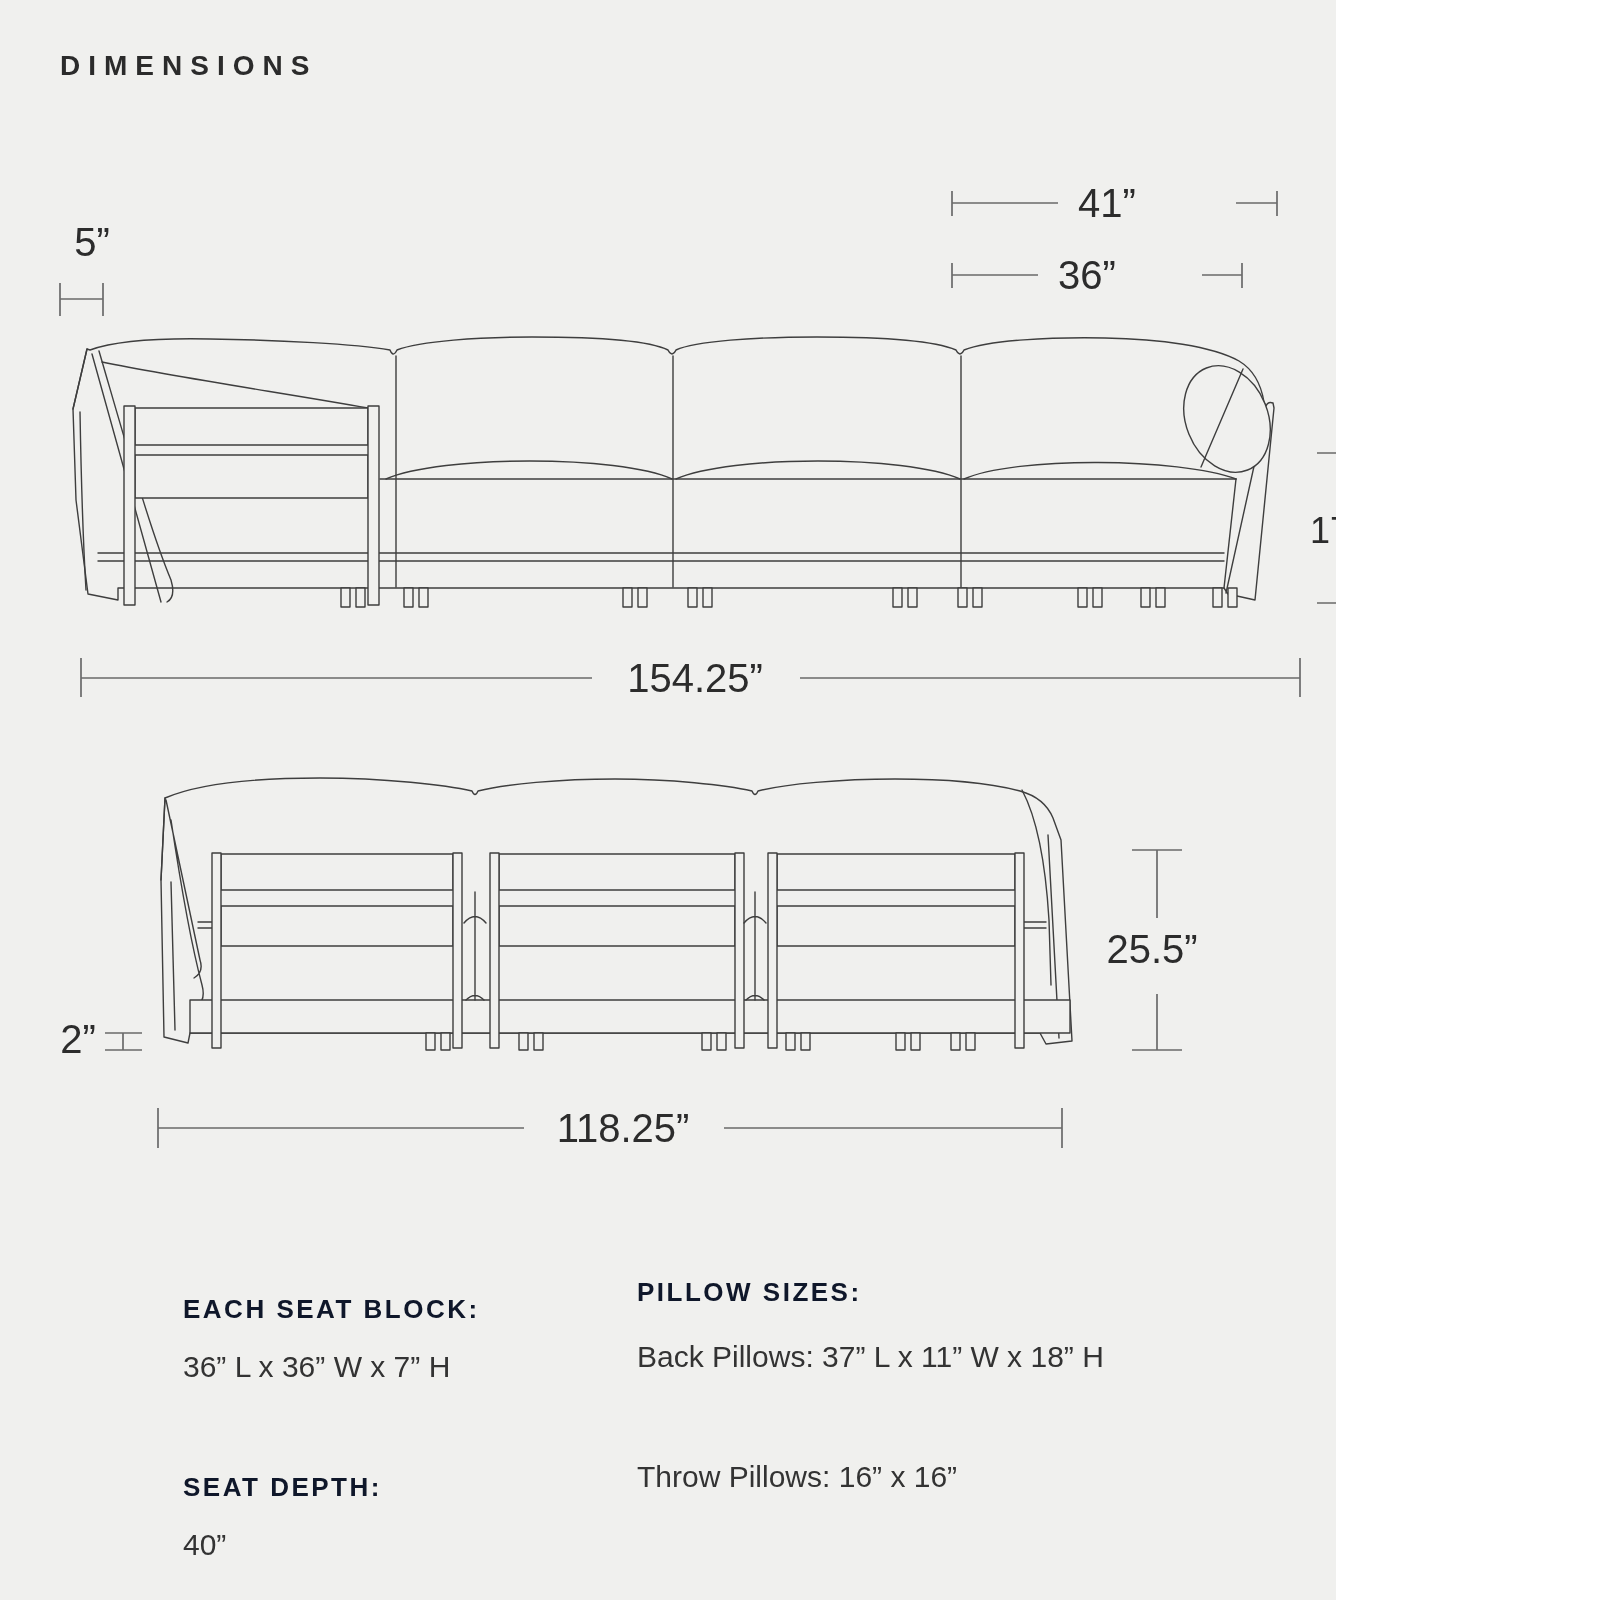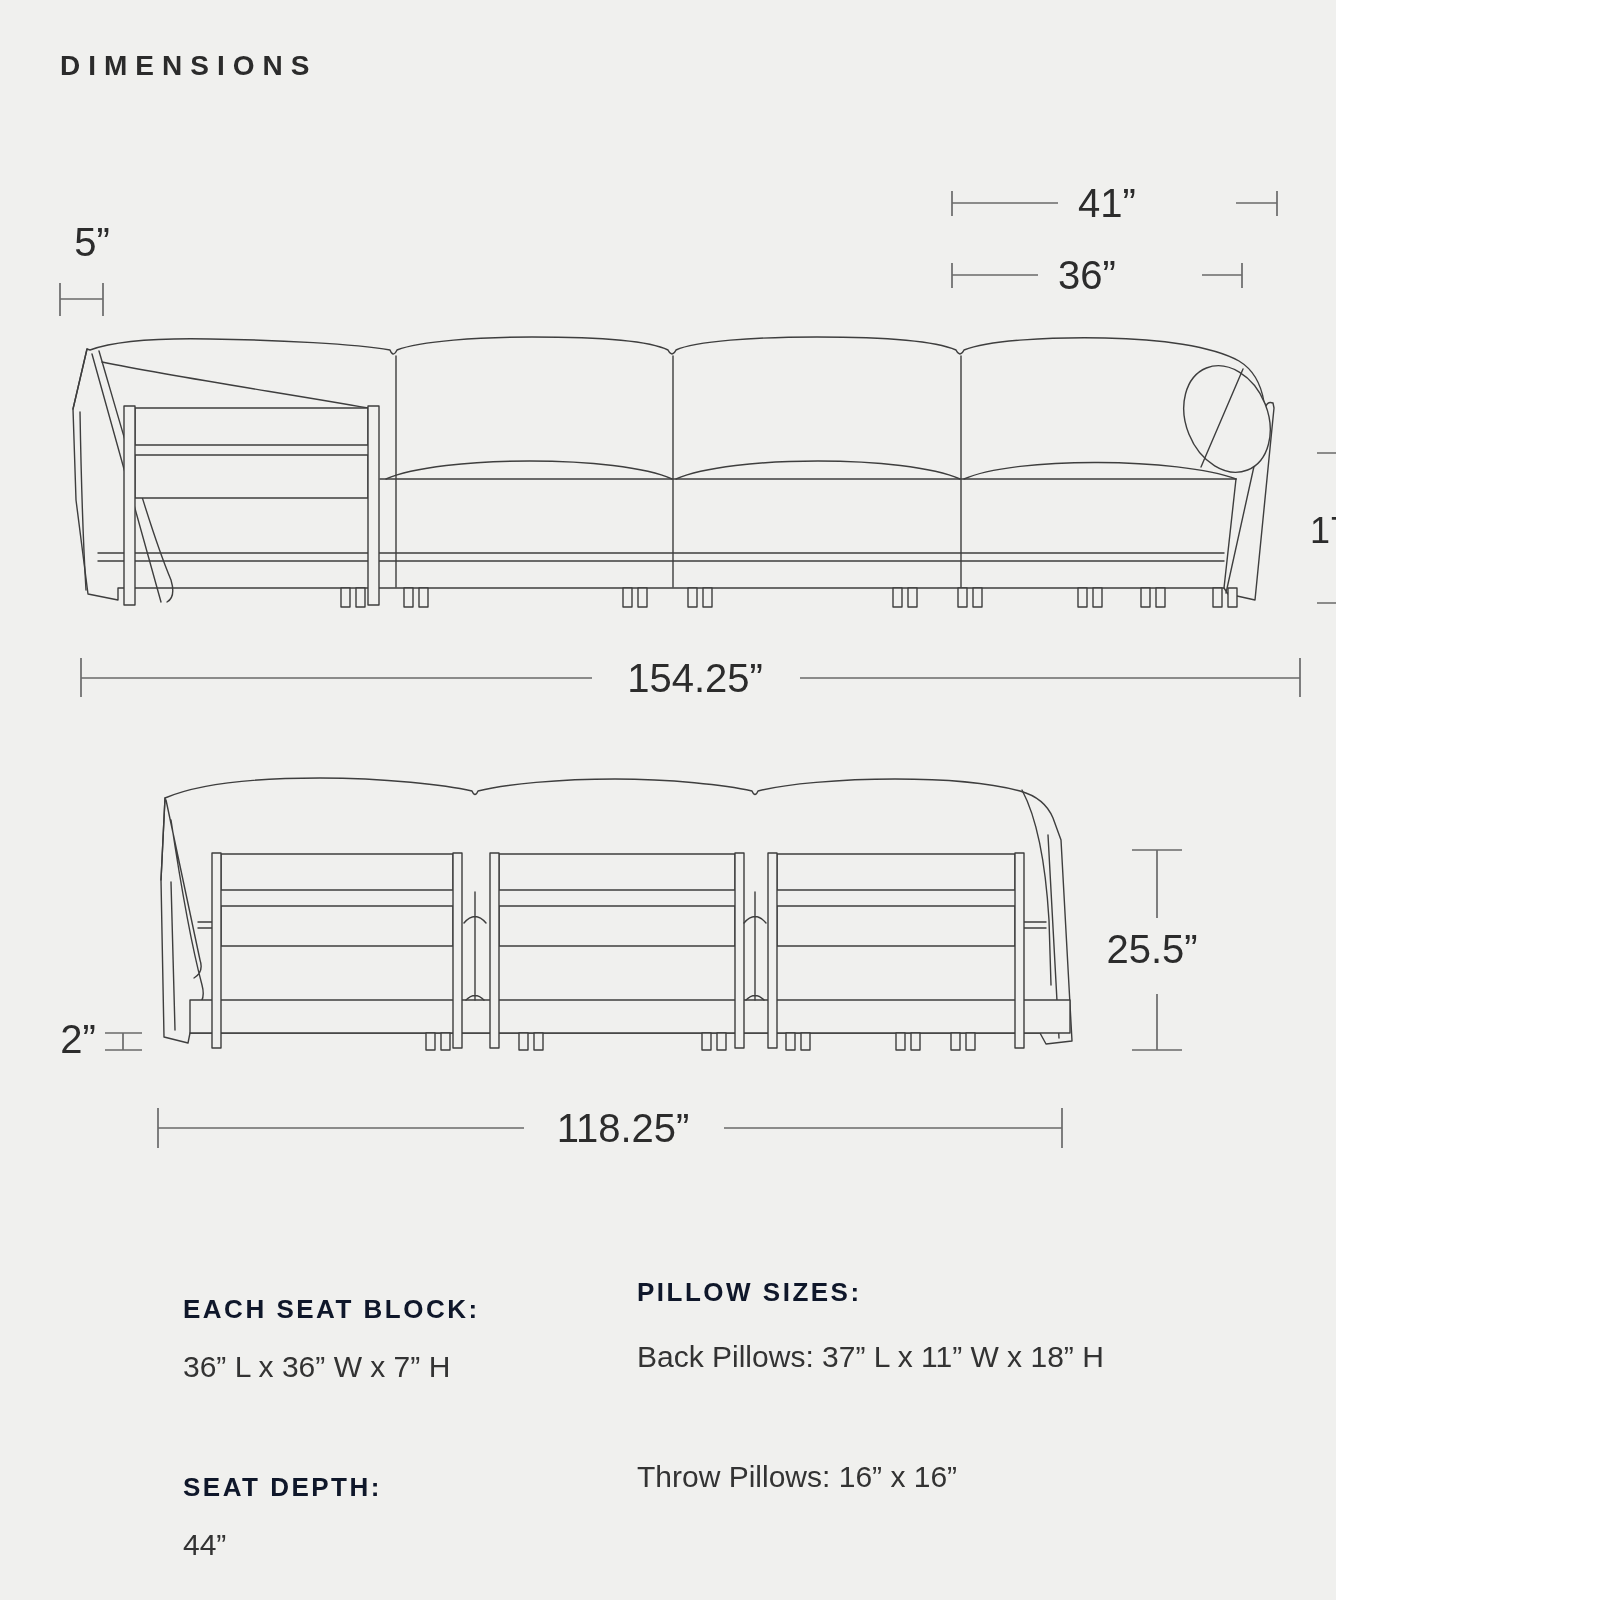--- a/index.html
+++ b/index.html
@@ -246,19 +246,19 @@
     <g>
       <path class="dim" d="M 118,348 V 388 M 1022,348 V 388 M 118,368 H 484 M 684,368 H 1022"></path>
       <text class="dim-label" x="583" y="382">118.25”</text>
     </g>
   </svg>
 
   <div class="specs-label" style="left:183px;top:1294px;">EACH SEAT BLOCK:</div>
   <div class="specs-value" style="left:183px;top:1350px;">36” L x 36” W x 7” H</div>
 
   <div class="specs-label" style="left:183px;top:1472px;text-align:center;">SEAT DEPTH:</div>
-  <div class="specs-value" style="left:183px;top:1528px;">44”</div>
+  <div class="specs-value" style="left:183px;top:1528px;">40”</div>
 
   <div class="specs-label" style="left:637px;top:1277px;">PILLOW SIZES:</div>
   <div class="specs-value" style="left:637px;top:1340px;text-align:center;">Back Pillows: 37” L x 11” W x 18” H</div>
   <div class="specs-value" style="left:637px;top:1460px;">Throw Pillows: 16” x 16”</div>
 
 </div>
 
 </body></html>

